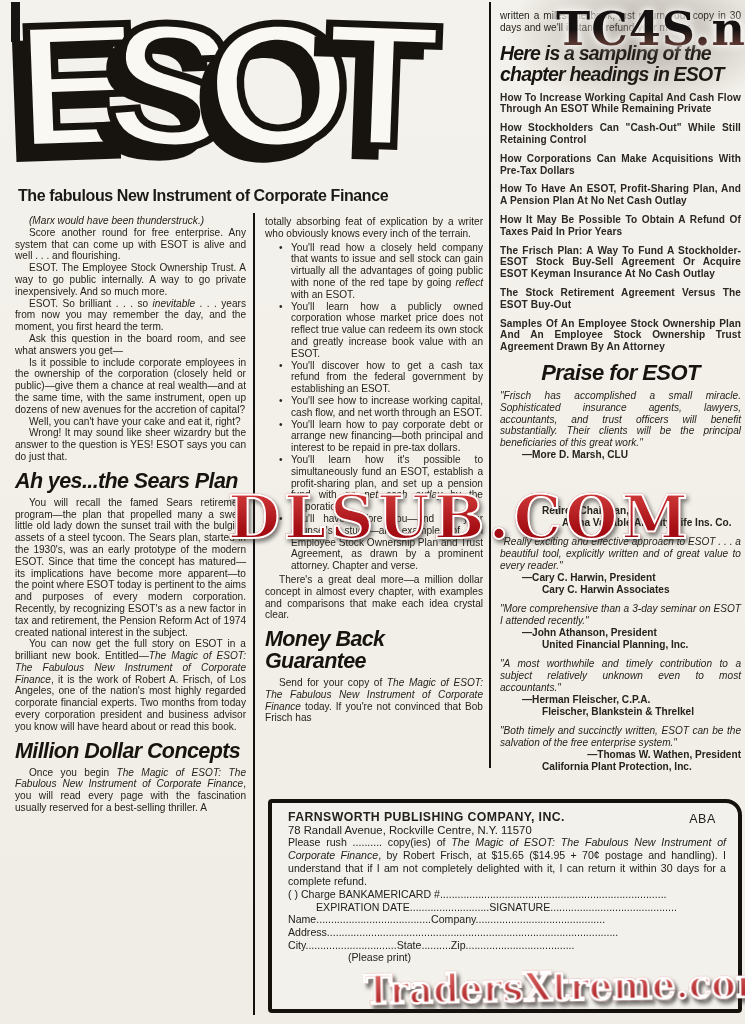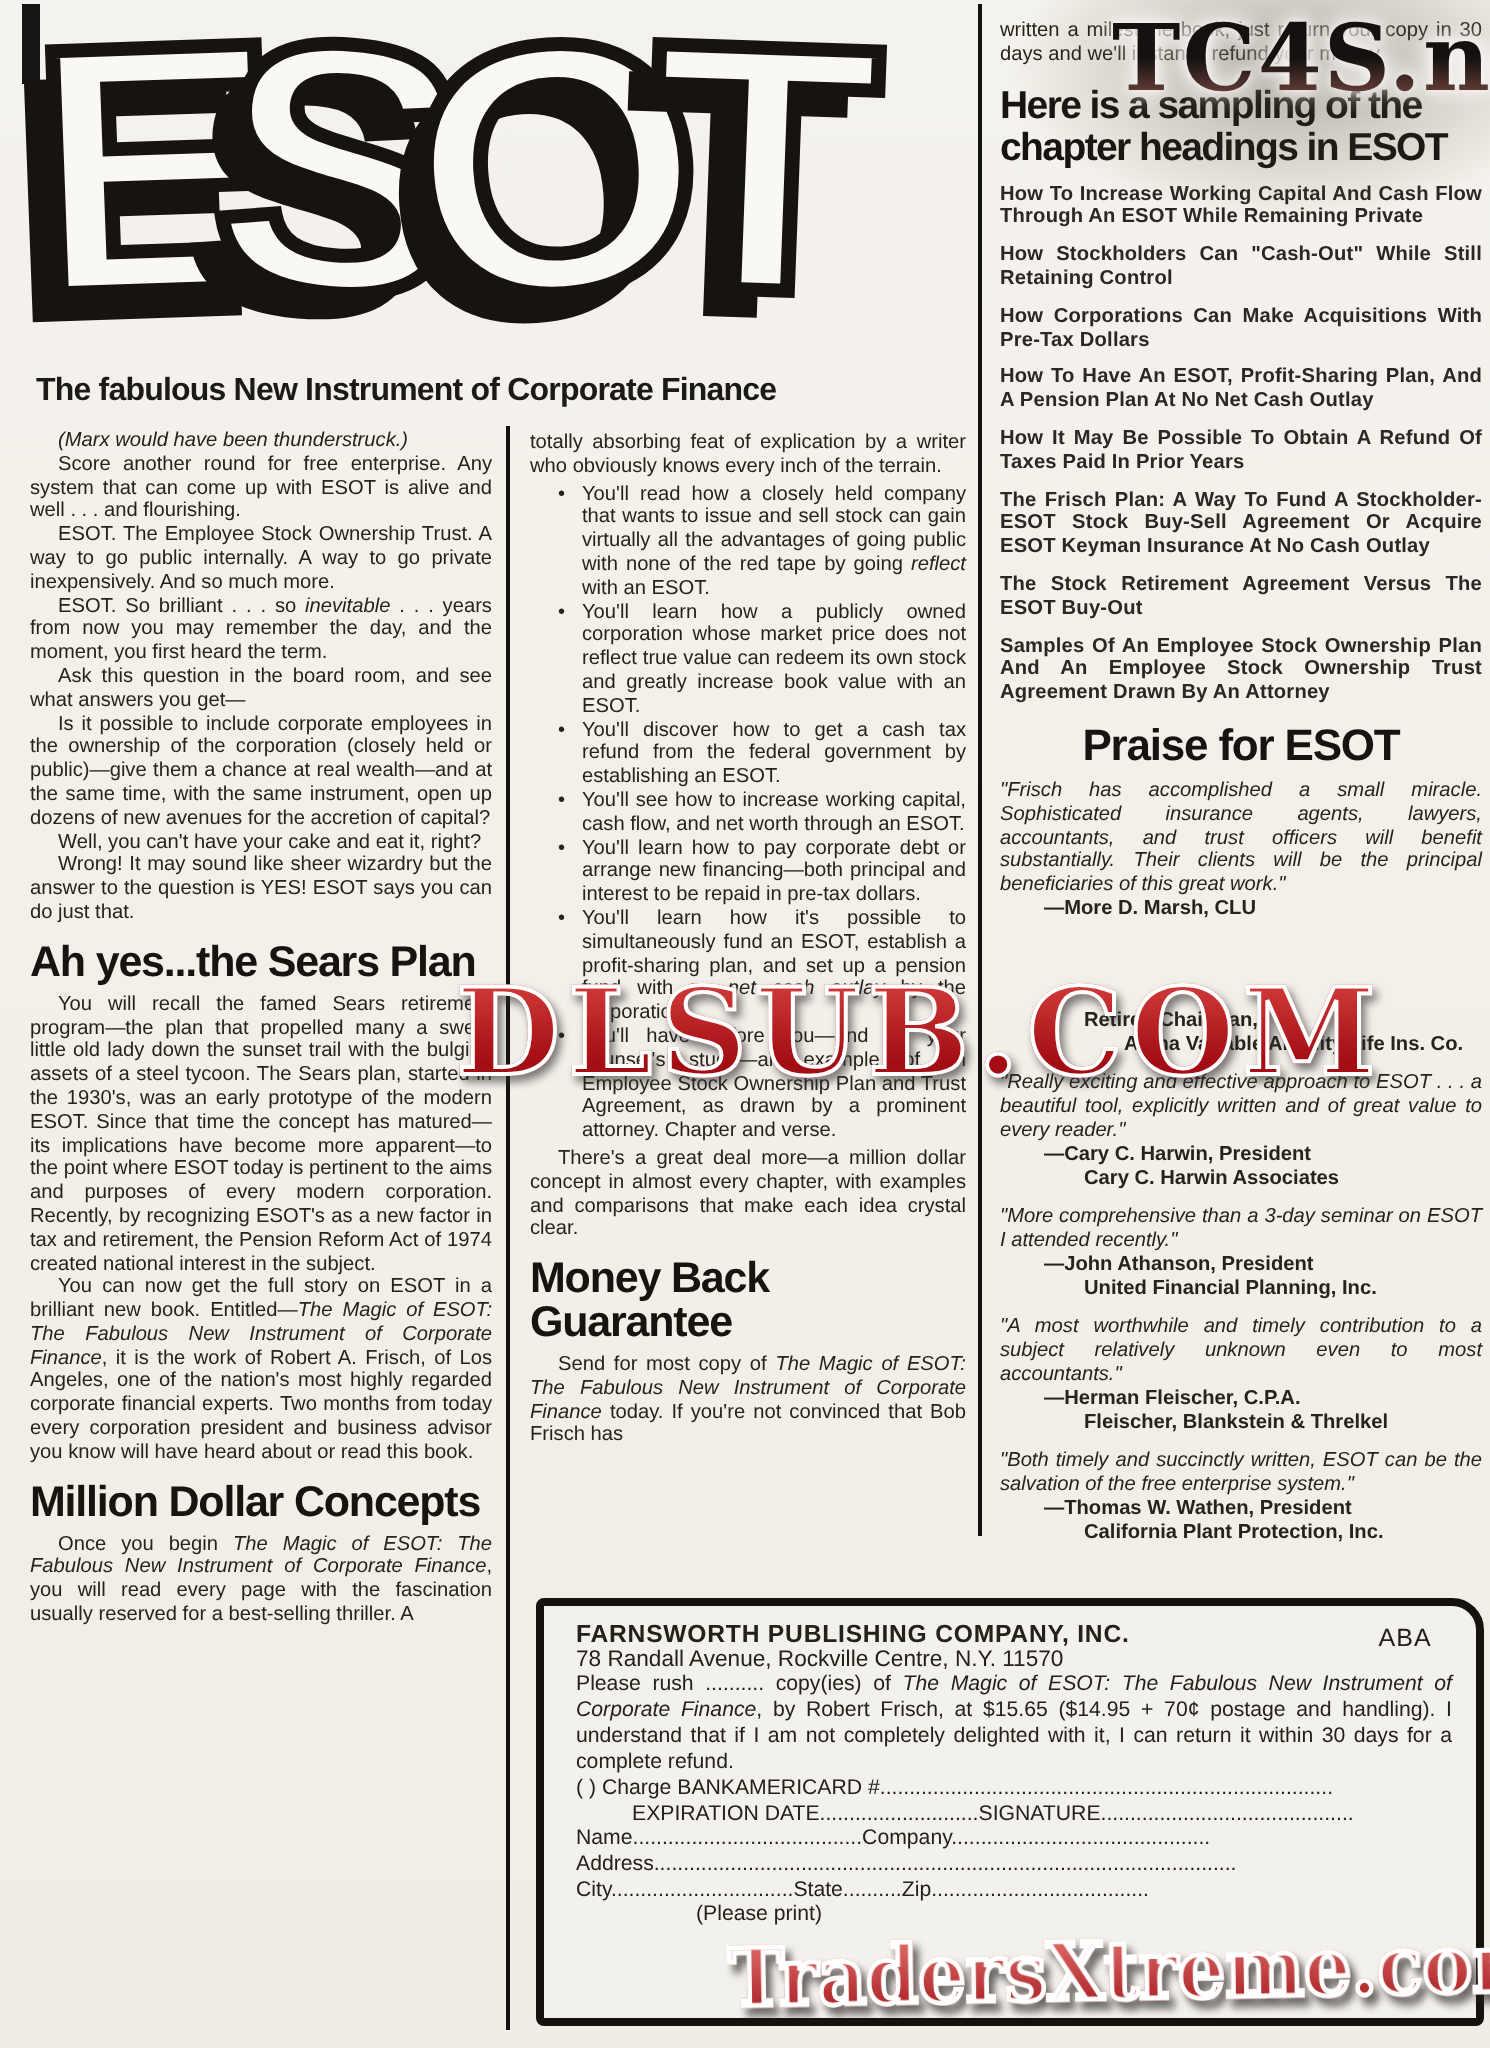--- a/index.html
+++ b/index.html
@@ -27,21 +27,21 @@
   #div1{left:253px;top:213px;height:802px;}
   #div2{left:489px;top:2px;height:766px;}
   
   .col{position:absolute;font-size:10.1px;line-height:11.8px;text-align:justify;color:#26231c;z-index:2;}
   #col-left{left:15px;top:215px;width:231px;}
   #col-mid{left:265px;top:216px;width:218px;}
   #col-right{left:500px;top:10px;width:241px;}
   .col p{margin:0;text-indent:14px;}
   .col p.noindent{text-indent:0;}
   .col-heading{font-weight:bold;font-size:21.5px;letter-spacing:-0.6px;line-height:22px;
-               margin:7px 0 5px;text-align:left;color:#17140f;}
+               margin:7px 0 5px;text-align:left;color:#17140f;font-style:italic;}
   .col-heading.big{font-size:19.5px;letter-spacing:-0.8px;line-height:21px;margin:9px 0 7px;}
   .col-heading.center{text-align:center;font-size:22px;margin:9px 0 6px;}
   ul.bullets{list-style:none;margin:2px 0 2px 16px;padding:0;}
   .bullets li{position:relative;padding-left:10px;margin:0;text-align:justify;}
   .bullets li::before{content:"\2022";position:absolute;left:-2px;top:0;}
   .chapter-list{margin-top:2px;}
   .chapter-item{font-weight:bold;color:#2b2722;margin:0 0 7px;text-align:justify;letter-spacing:.1px;}
   .quote{margin:0 0 8px;}
   .quote-text{font-style:italic;margin:0 0 1px;text-indent:0 !important;}
   .attribution-line{font-weight:bold;text-align:left;}
@@ -112,21 +112,21 @@
         <li><span>You'll read how a closely held company that wants to issue and sell stock can gain virtually all the advantages of going public with none of the red tape by going </span><i>reflect</i><span> with an ESOT.</span></li>
         <li><span>You'll learn how a publicly owned corporation whose market price does not reflect true value can redeem its own stock and greatly increase book value with an ESOT.</span></li>
         <li><span>You'll discover how to get a cash tax refund from the federal government by establishing an ESOT.</span></li>
         <li><span>You'll see how to increase working capital, cash flow, and net worth through an ESOT.</span></li>
         <li><span>You'll learn how to pay corporate debt or arrange new financing—both principal and interest to be repaid in pre-tax dollars.</span></li>
         <li><span>You'll learn how it's possible to simultaneously fund an ESOT, establish a profit-sharing plan, and set up a pension fund with </span><i>no net cash outlay</i><span> by the corporation.</span></li>
         <li><span>You'll have before you—and for your counsel's study—an example of an Employee Stock Ownership Plan and Trust Agreement, as drawn by a prominent attorney. Chapter and verse.</span></li>
       </ul>
       <p><span>There's a great deal more—a million dollar concept in almost every chapter, with examples and comparisons that make each idea crystal clear.</span></p>
       <div class="col-heading"><span>Money Back Guarantee</span></div>
-      <p><span>Send for most copy of </span><i>The Magic of ESOT: The Fabulous New Instrument of Corporate Finance</i><span> today. If you're not convinced that Bob Frisch has</span></p>
+      <p><span>Send for your copy of </span><i>The Magic of ESOT: The Fabulous New Instrument of Corporate Finance</i><span> today. If you're not convinced that Bob Frisch has</span></p>
     </div>
   <div class="col" id="col-right">
       <p class="noindent"><span>written a milestone book, just return your copy in 30 days and we'll instantly refund your money.</span></p>
       <div class="col-heading big"><span>Here is a sampling of the chapter headings in ESOT</span></div>
       <div class="chapter-list">
         <div class="chapter-item"><span>How To Increase Working Capital And Cash Flow Through An ESOT While Remaining Private</span></div>
         <div class="chapter-item"><span>How Stockholders Can "Cash-Out" While Still Retaining Control</span></div>
         <div class="chapter-item"><span>How Corporations Can Make Acquisitions With Pre-Tax Dollars</span></div>
         <div class="chapter-item"><span>How To Have An ESOT, Profit-Sharing Plan, And A Pension Plan At No Net Cash Outlay</span></div>
         <div class="chapter-item"><span>How It May Be Possible To Obtain A Refund Of Taxes Paid In Prior Years</span></div>
@@ -151,21 +151,21 @@
         <div class="attribution-line" style="padding-left: 22px;">—John Athanson, President</div>
         <div class="attribution-line" style="padding-left: 42px;">United Financial Planning, Inc.</div>
       </div>
       <div class="quote">
         <p class="quote-text"><span>"A most worthwhile and timely contribution to a subject relatively unknown even to most accountants."</span></p>
         <div class="attribution-line" style="padding-left: 22px;">—Herman Fleischer, C.P.A.</div>
         <div class="attribution-line" style="padding-left: 42px;">Fleischer, Blankstein &amp; Threlkel</div>
       </div>
       <div class="quote">
         <p class="quote-text"><span>"Both timely and succinctly written, ESOT can be the salvation of the free enterprise system."</span></p>
-        <div class="attribution-line" style="padding-left: 22px;">—Thomas W. Wathen, President</div>
+        <div class="attribution-line" style="padding-left: 22px; text-align: right;">—Thomas W. Wathen, President</div>
         <div class="attribution-line" style="padding-left: 42px;">California Plant Protection, Inc.</div>
       </div>
     </div>
 
   <div id="coupon">
     <span id="aba">ABA</span>
     <div id="coupon-lines">
         <p class="c-co"><span>FARNSWORTH PUBLISHING COMPANY, INC.</span></p>
         <p class="c-addr"><span>78 Randall Avenue, Rockville Centre, N.Y. 11570</span></p>
         <p class="c-body"><span>Please rush .......... copy(ies) of </span><i>The Magic of ESOT: The Fabulous New Instrument of Corporate Finance</i><span>, by Robert Frisch, at $15.65 ($14.95 + 70¢ postage and handling). I understand that if I am not completely delighted with it, I can return it within 30 days for a complete refund.</span></p>

